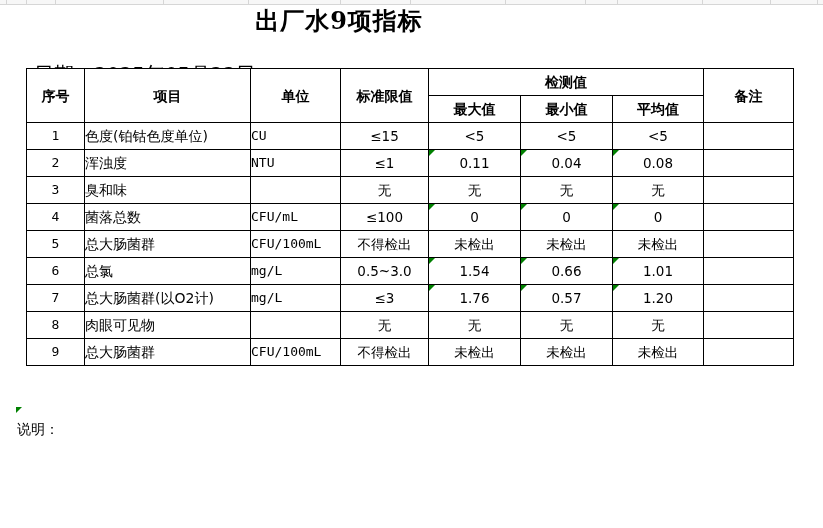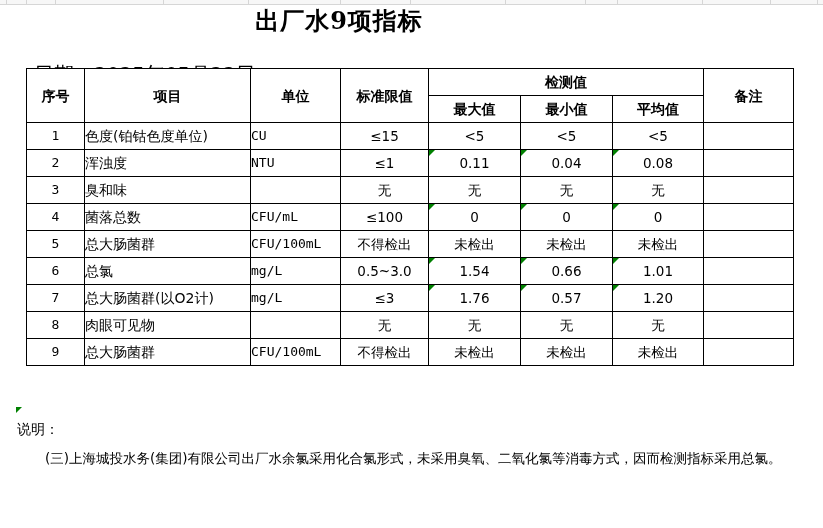--- a/index.html
+++ b/index.html
@@ -217,14 +217,13 @@
     <td class="c-val">未检出</td>
     <td class="c-val">未检出</td>
     <td class="c-remark"></td>
   </tr>
     </tbody>
 </table>
 
 <div class="notes-flag"></div>
 <div class="notes-label">说明：</div>
 <div class="notes-list">
-    <div>(三)上海城投水务(集团)有限公司出厂水余氯采用化合氯形式，未采用臭氧、二氧化氯等消毒方式，因而检测指标采用总氯。</div>
   </div>
 
 </body></html>

